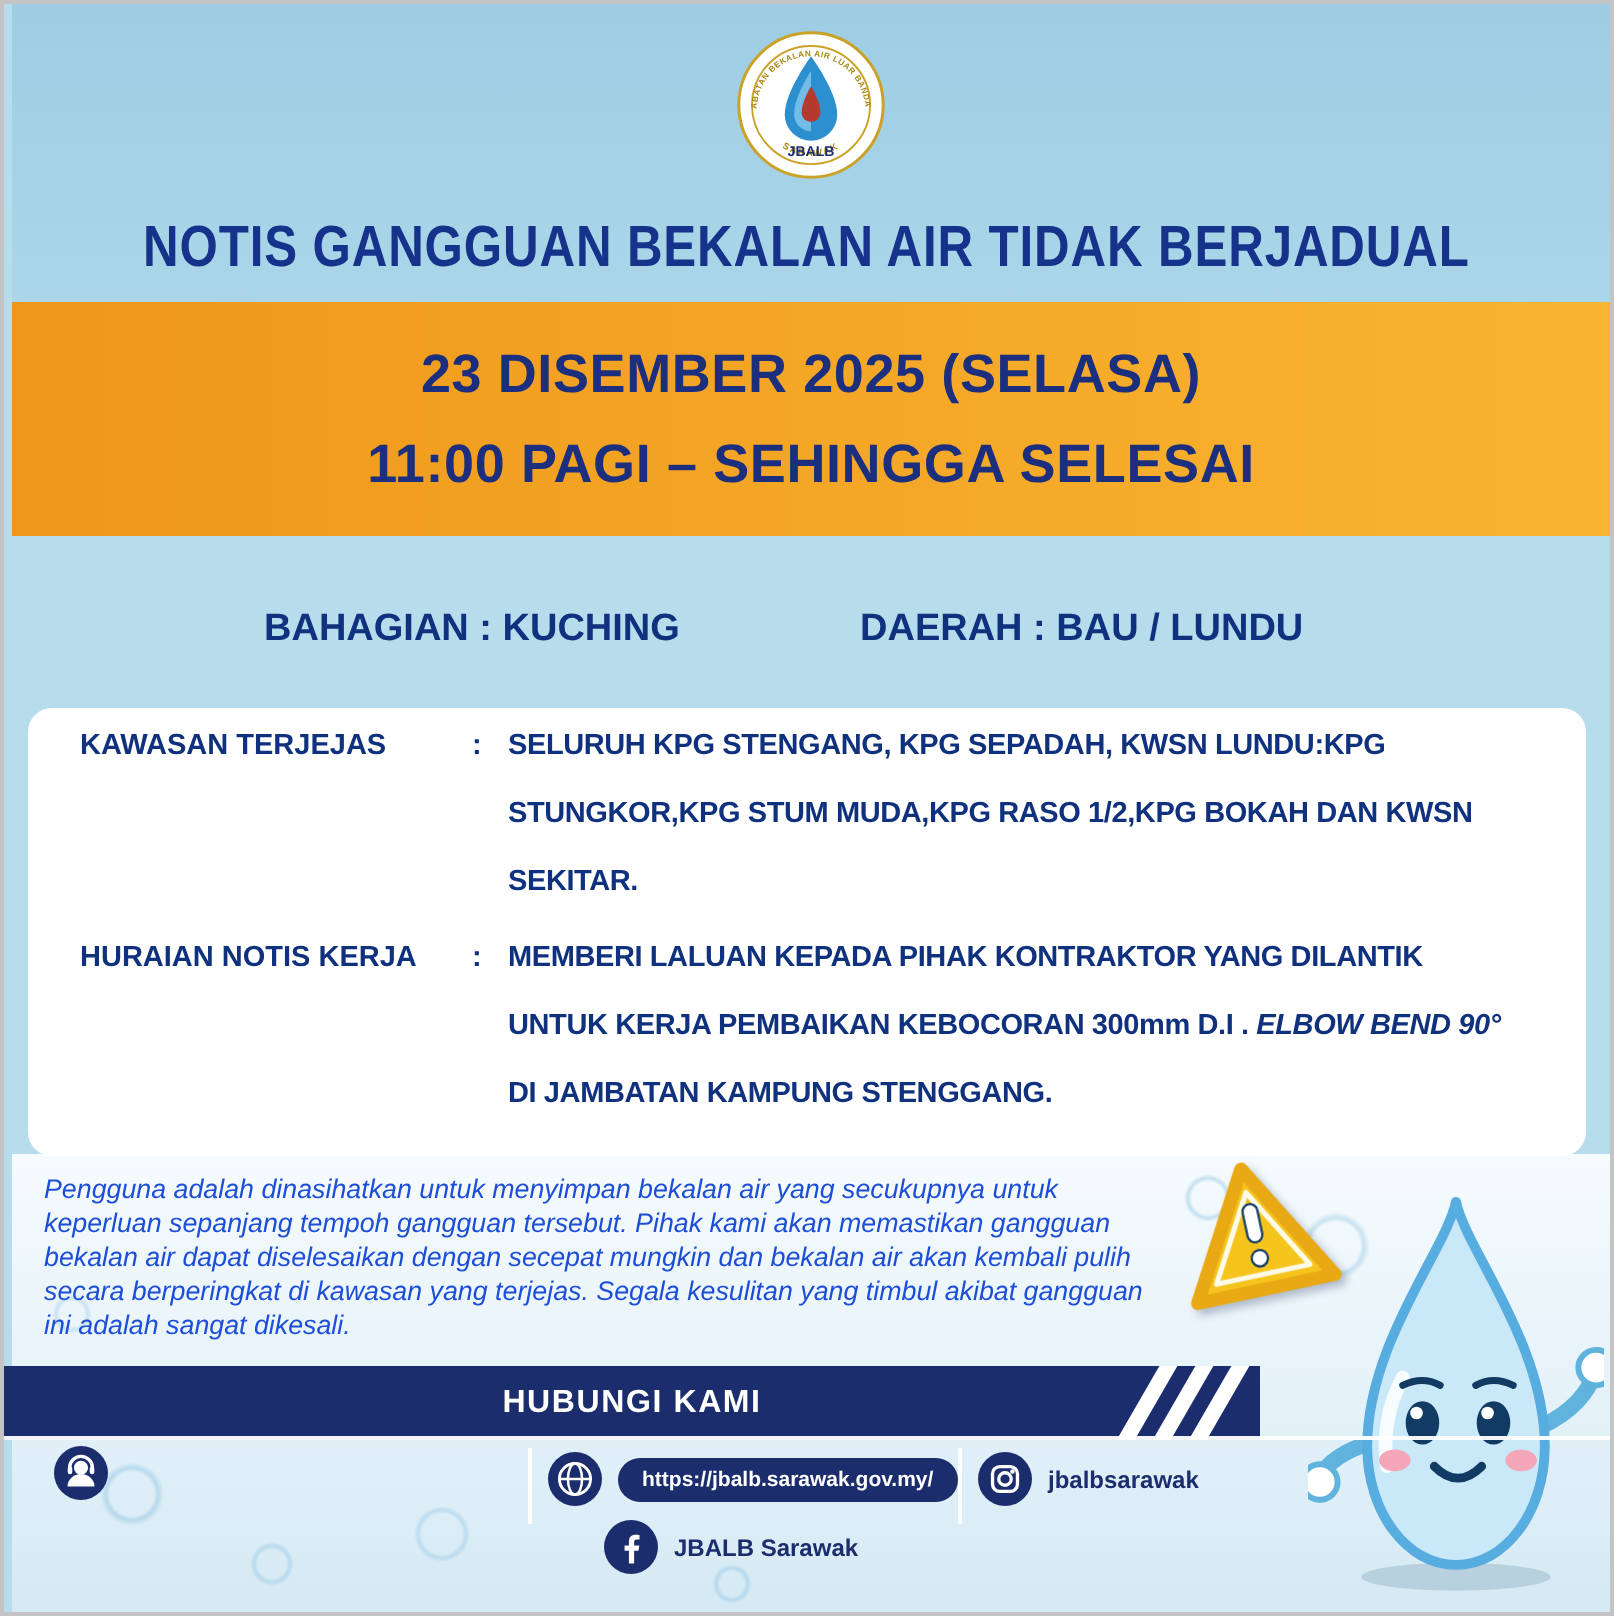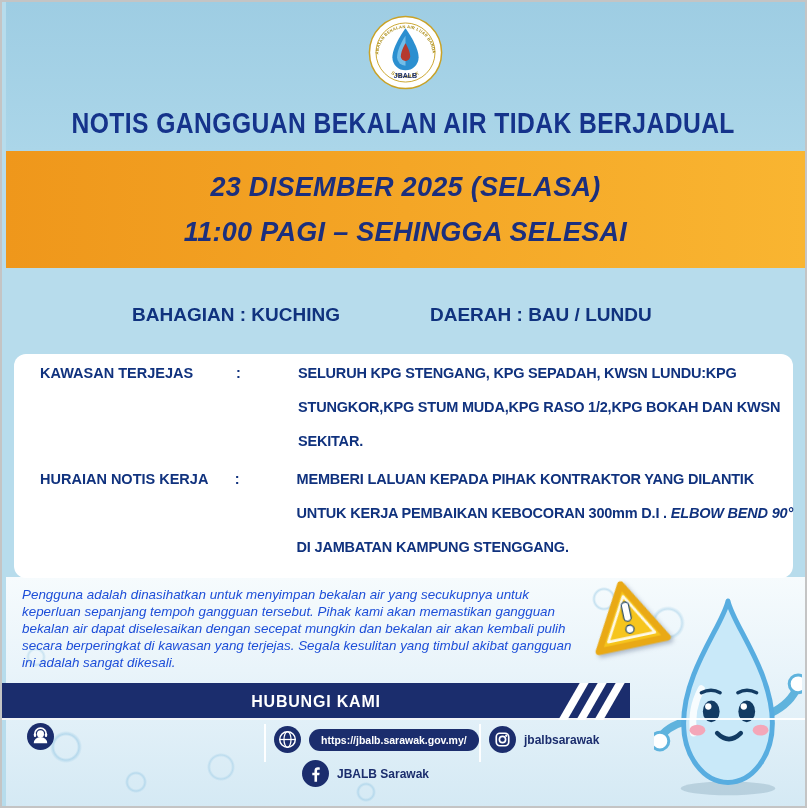--- a/index.html
+++ b/index.html
@@ -1,20 +1,20 @@
 <!DOCTYPE html>
 <html><head>
 <meta charset="utf-8">
 <style>
   * { margin:0; padding:0; box-sizing:border-box; }
   html,body { width:807px; height:808px; font-family:"Liberation Sans", sans-serif; }
   .poster { position:relative; width:807px; height:808px; background:#b7dcec;
             border:2px solid #c4c4c4; overflow:hidden; }
 
-  .band { position:absolute; left:4px; right:0;font-style:italic; }
+  .band { position:absolute; left:4px; right:0; }
   .band-top  { top:0; height:149px; background:linear-gradient(180deg,#9ecde3,#abd6e9); }
   .band-date { top:149px; height:117px; background:linear-gradient(90deg,#ef971b,#f9b531);
                text-align:center; padding-top:14px; }
   .date-line { font-size:27px; font-weight:bold; color:#1b2f7e; line-height:45px; letter-spacing:.3px; }
   .band-mid  { top:266px; height:309px; background:#b7dcec; }
   .band-bottom { top:575px; height:233px;
     background-image:
       radial-gradient(circle at 60px 170px, rgba(255,255,255,0) 11px, rgba(150,200,228,.55) 13px, rgba(255,255,255,0) 16px),
       radial-gradient(circle at 130px 205px, rgba(255,255,255,0) 7px, rgba(150,200,228,.5) 9px, rgba(255,255,255,0) 11px),
       radial-gradient(circle at 215px 190px, rgba(255,255,255,0) 10px, rgba(150,200,228,.45) 12px, rgba(255,255,255,0) 14px),
@@ -35,21 +35,21 @@
   .region-bahagian { top:302px; left:130px; }
   .region-daerah   { top:302px; left:428px; }
 
   .card { position:absolute; top:352px; left:12px; right:12px; height:224px;
           background:#fff; border-radius:12px; padding:2px 0 0 26px; }
   .detail-row { display:flex; margin-bottom:4px; }
   .d-label { width:196px; font-size:14.5px; font-weight:bold; color:#10327e; line-height:34px; }
   .d-colon { width:18px;  font-size:14.5px; font-weight:bold; color:#10327e; line-height:34px; }
   .d-value { flex:1; }
   .d-line  { font-size:14.5px; font-weight:bold; color:#10327e; line-height:34px;
-             letter-spacing:-.2px; white-space:nowrap;margin-left:44px; }
+             letter-spacing:-.2px; white-space:nowrap; }
   .it { font-style:italic; }
 
   .advisory { position:absolute; top:584px; left:20px; width:556px; font-size:13.4px;
               font-style:italic; color:#1d4ed8; line-height:17px; }
 
   .warning { position:absolute; top:576px; left:584px; width:82px; transform:rotate(-12deg);
              filter:drop-shadow(2px 3px 2px rgba(30,50,90,.3)); }
   .warning svg { width:100%; height:auto; display:block; }
 
   .mascot { position:absolute; top:593px; left:652px; width:148px; }

